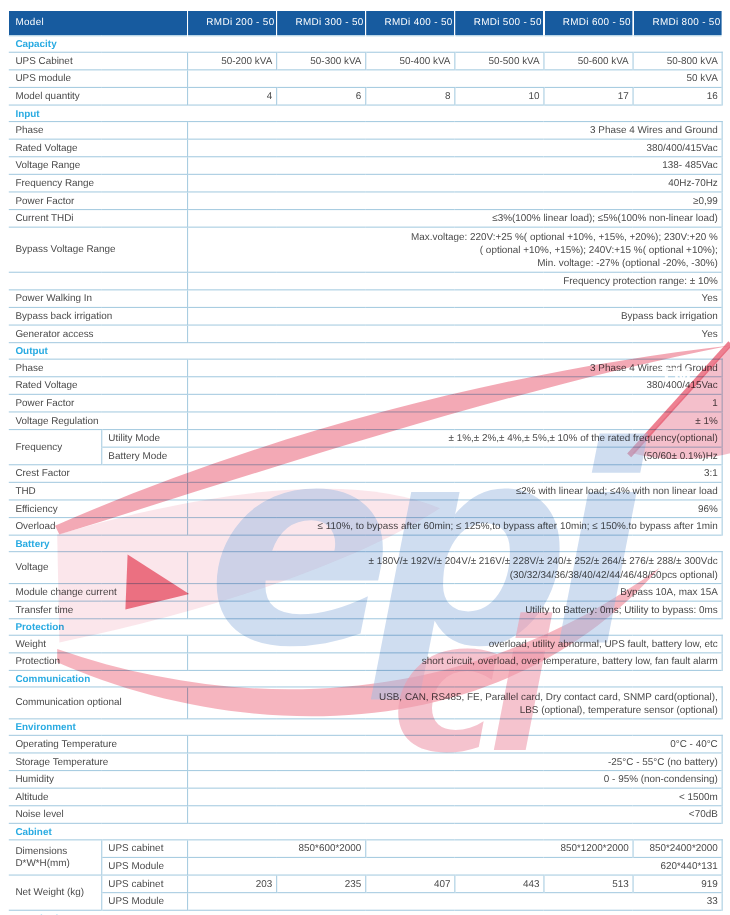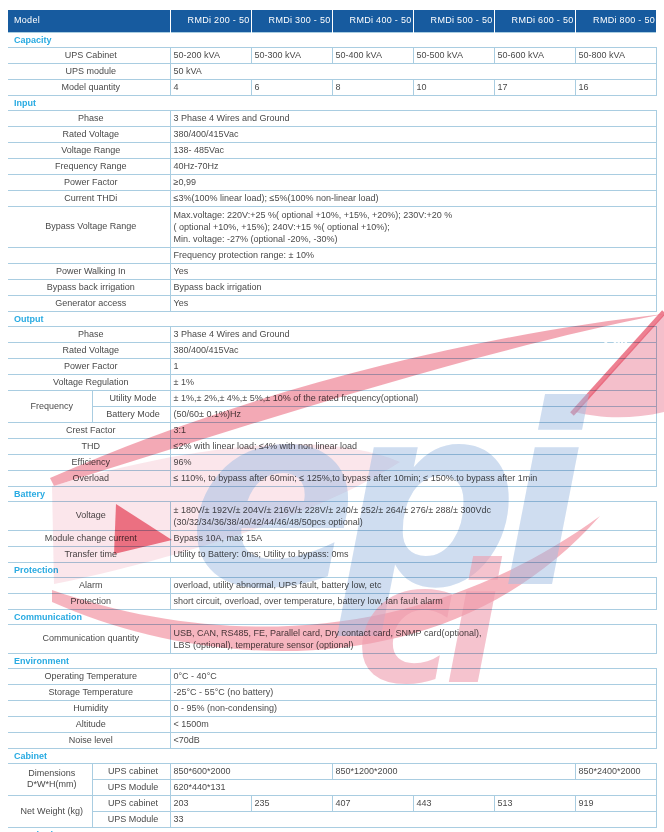--- a/index.html
+++ b/index.html
@@ -20,22 +20,22 @@
     text-align:right; border-left:1px solid rgba(255,255,255,0.55);
     letter-spacing:0.3px;
   }
   th.hlabel { text-align:left; padding-left:6px; border-left:none; }
   tr.sec td {
     color:#29abe2; font-weight:bold; padding:2px 2px 1px 6px;
     border-top:1px solid #a9cde1;
   }
   tr.row td { border-top:1px solid #a9cde1; }
   tr:last-child td { border-bottom:1px solid #a9cde1; }
-  td.lbl { text-align:center; padding:2px 2px 2px 6px; }
-  td.val { text-align:left; padding:2px 3px;margin-top:18px; }
+  td.lbl { text-align:left; padding:2px 2px 2px 6px; }
+  td.val { text-align:right; padding:2px 3px;margin-top:18px; }
   td.vl  { border-left:1px solid #a9cde1; }
   td.vr  { border-right:1px solid #a9cde1; }
   td.val div { line-height:12px; }
   
   svg.wm {
     position:absolute; left:0; top:0; z-index:3;
     pointer-events:none; mix-blend-mode:multiply;
   }
   .tm-label {
     position:absolute; left:560px; top:331px; z-index:4;
@@ -210,33 +210,33 @@
     </tr>
     <tr class="row">
       <td class="lbl" colspan="2">Transfer time</td>
       <td class="val vl vr" colspan="6">Utility to Battery: 0ms; Utility to bypass: 0ms</td>
     </tr>
 
     <tr class="sec">
           <td colspan="8">Protection</td>
         </tr>
     <tr class="row">
-      <td class="lbl" colspan="2">Alarm</td>
+      <td class="lbl" colspan="2">Weight</td>
       <td class="val vl vr" colspan="6">overload, utility abnormal, UPS fault, battery low, etc</td>
     </tr>
     <tr class="row">
       <td class="lbl" colspan="2">Protection</td>
       <td class="val vl vr" colspan="6">short circuit, overload, over temperature, battery low, fan fault alarm</td>
     </tr>
 
     <tr class="sec">
           <td colspan="8">Communication</td>
         </tr>
     <tr class="row">
-      <td class="lbl" colspan="2">Communication quantity</td>
+      <td class="lbl" colspan="2">Communication optional</td>
       <td class="val vl vr" colspan="6">
         <div>USB, CAN, RS485, FE, Parallel card, Dry contact card, SNMP card(optional),</div>
         <div>LBS (optional), temperature sensor (optional)</div>
       </td>
     </tr>
 
     <tr class="sec">
           <td colspan="8">Environment</td>
         </tr>
     <tr class="row">

